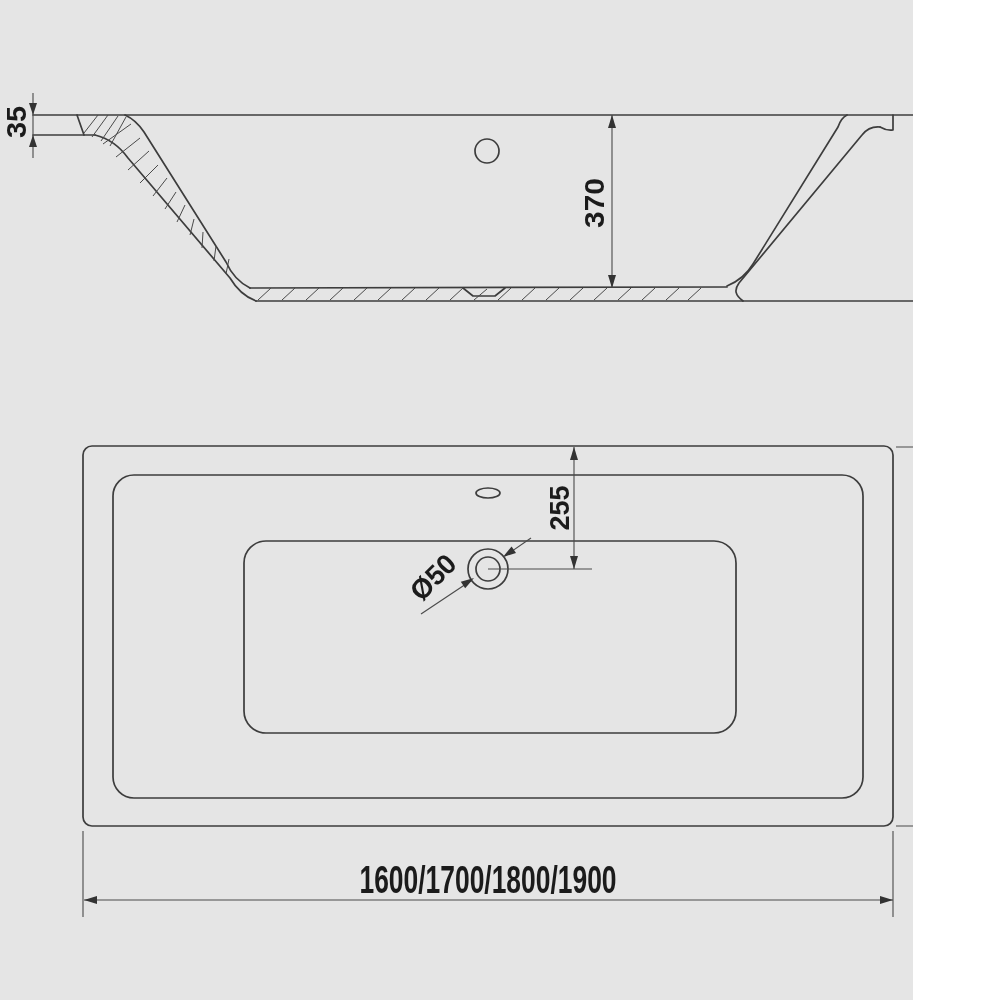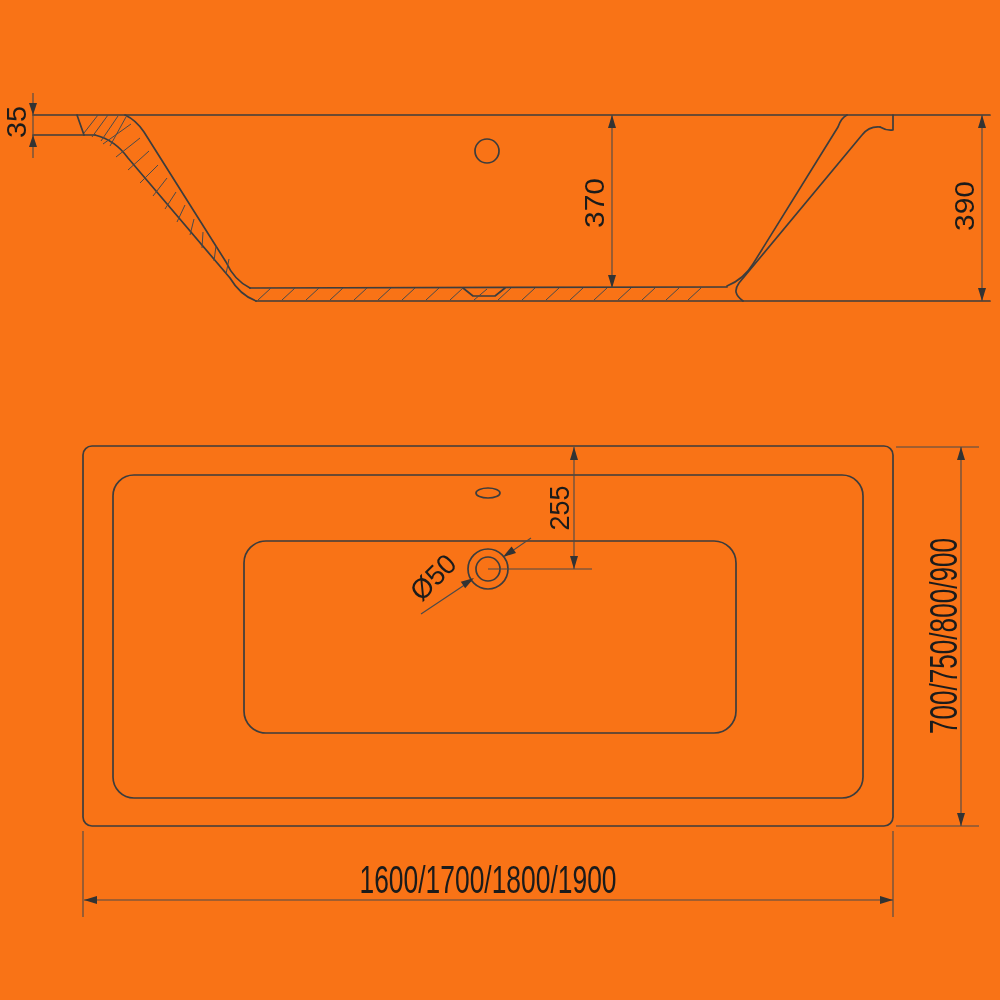--- a/index.html
+++ b/index.html
@@ -3,24 +3,25 @@
 <meta charset="utf-8">
 <style>
   html, body {
     margin: 0;
     padding: 0;
     background: #ffffff;
     font-family: "Liberation Sans", sans-serif;
   }
   .canvas {
     position: relative;
-    width: 1000px;
+    width: 913px;
     height: 1000px;
-    background: #f97316;
+    background: #e5e5e5;
     overflow: hidden;
+    font-weight: bold;
   }
   svg { display: block; }
   .obj {
     fill: none;
     stroke: #3d3d3d;
     stroke-width: 1.7;
     stroke-linecap: round;
     stroke-linejoin: round;
   }
   .thin {

